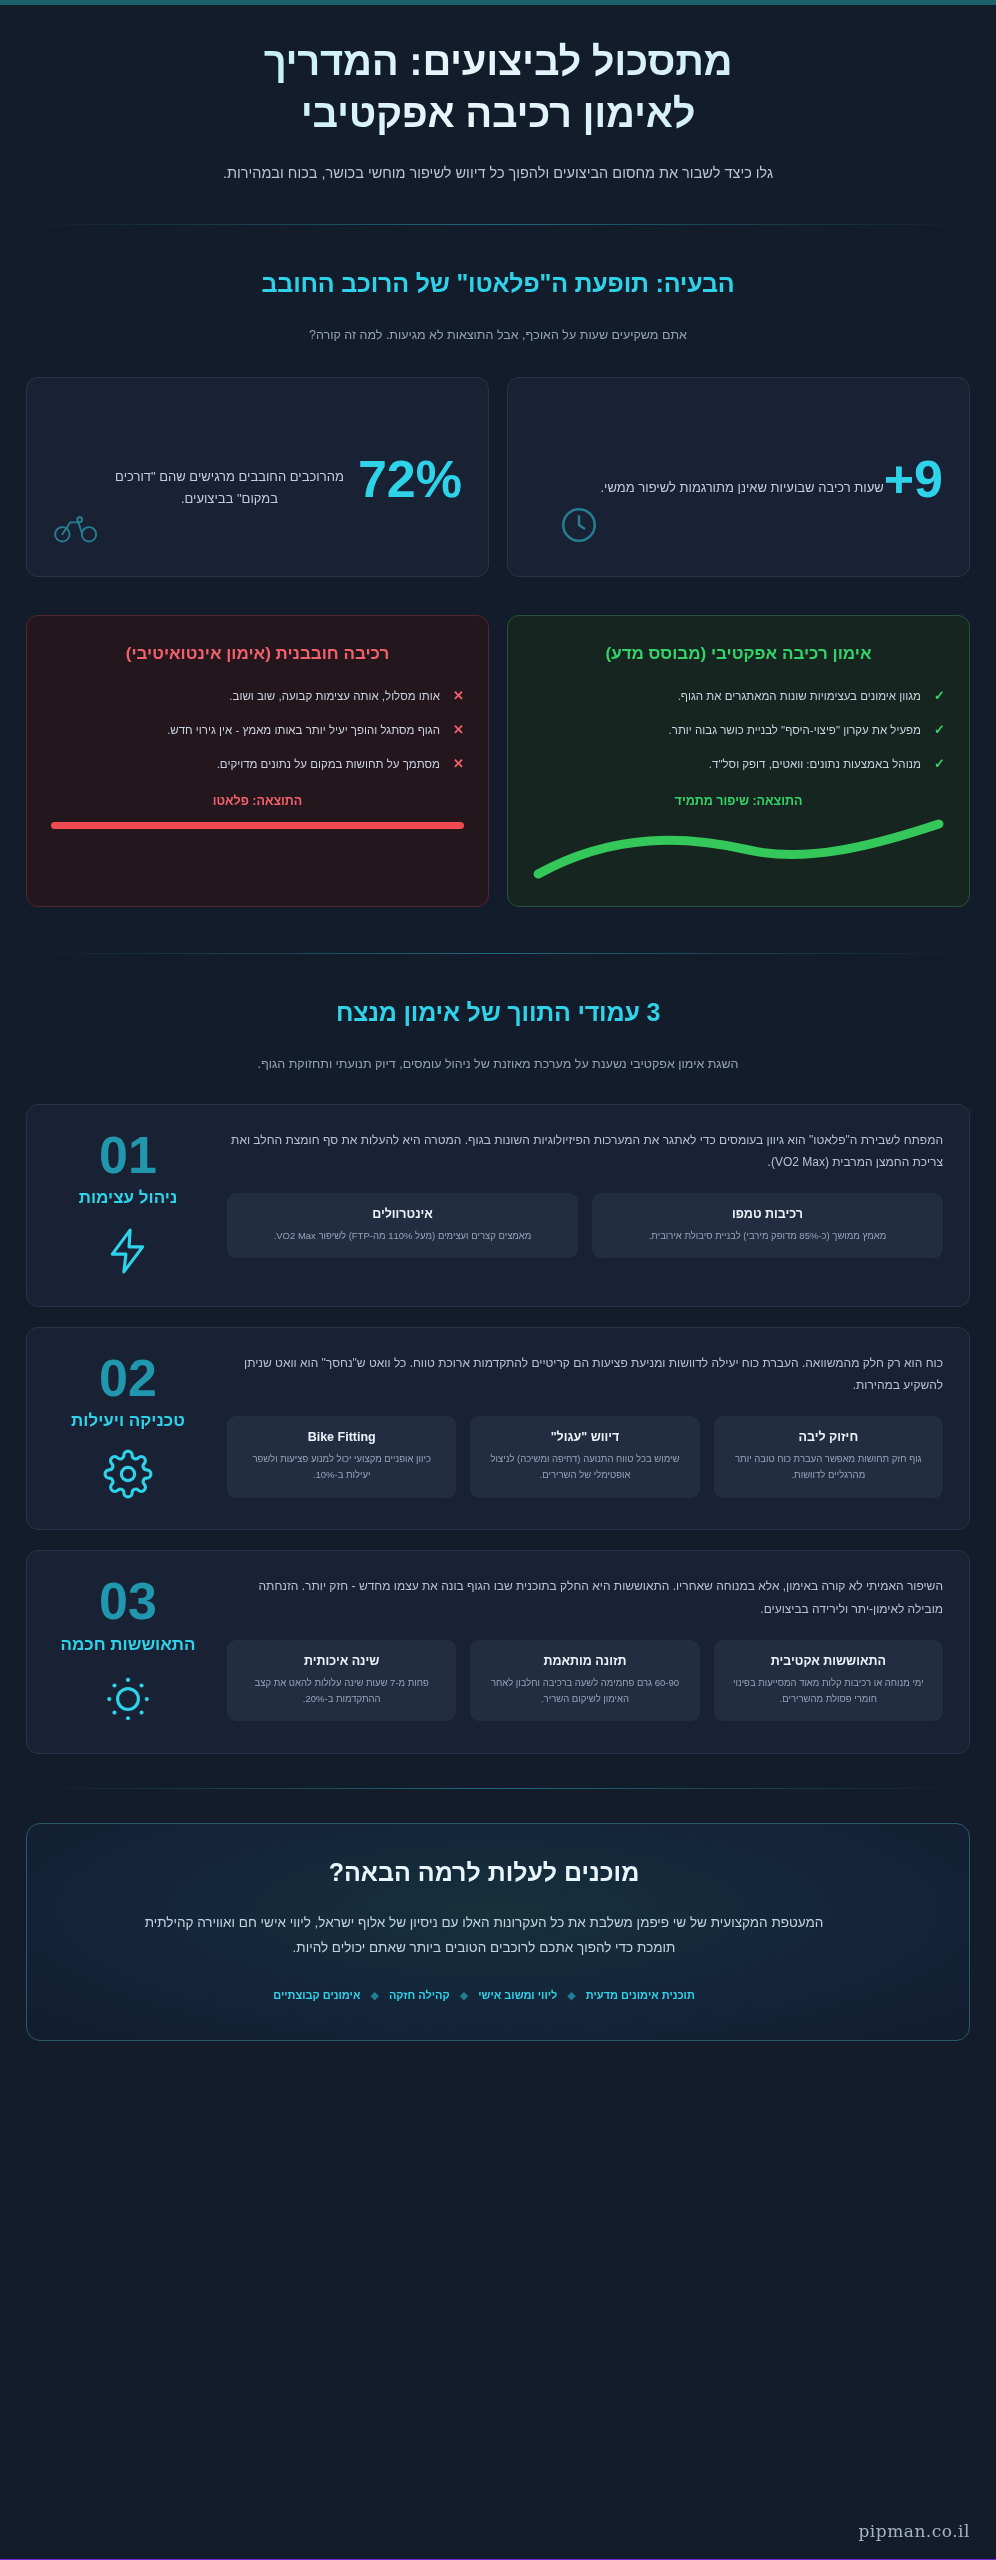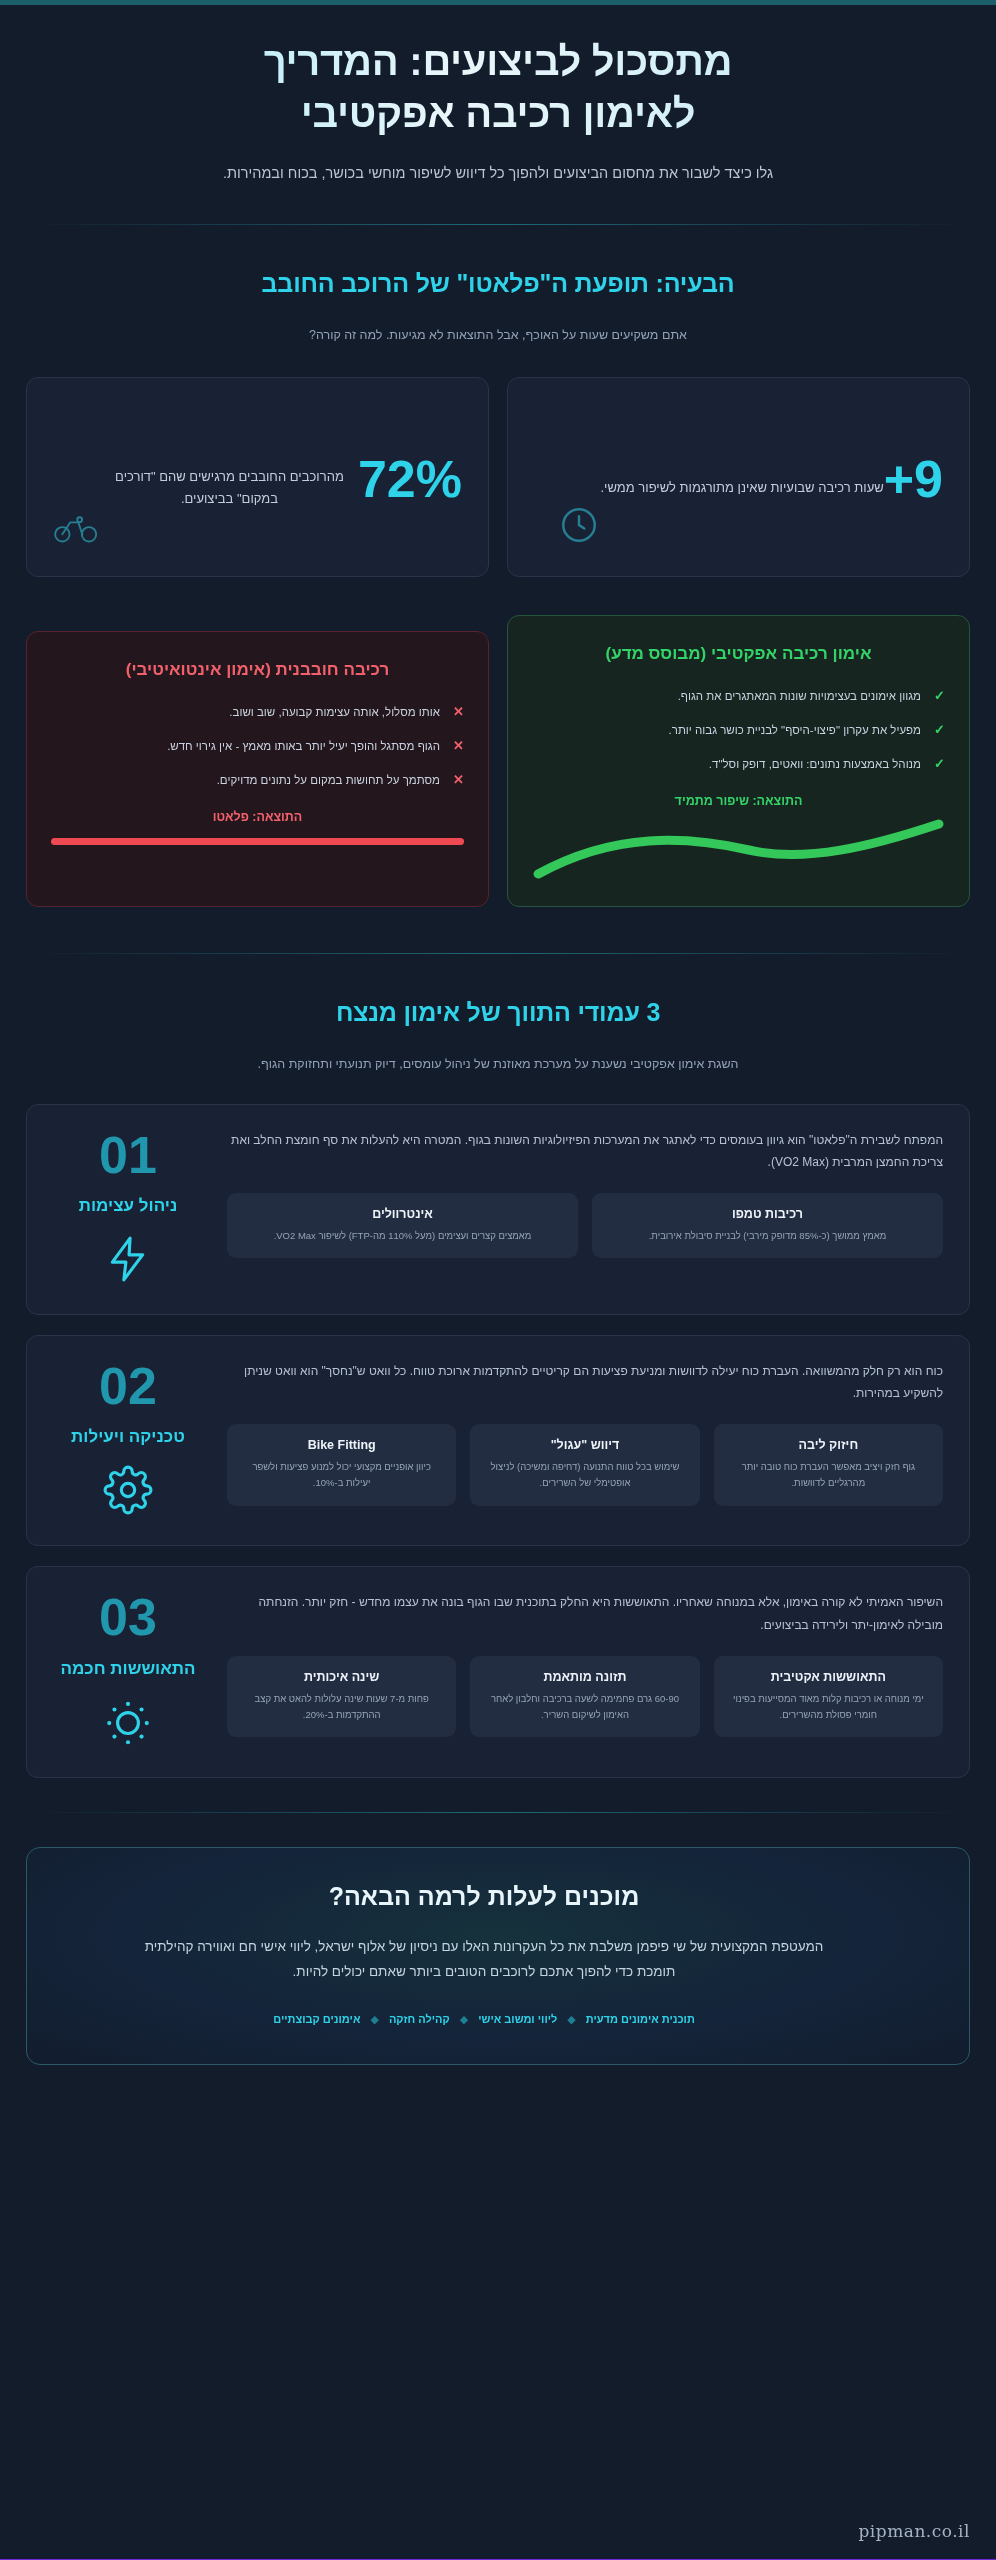--- a/index.html
+++ b/index.html
@@ -123,21 +123,20 @@
     display: flex;
     flex-direction: column;
   }
   .compare-card.good {
     background: #16251f;
     border: 1px solid #27543c;
   }
   .compare-card.bad {
     background: #24161d;
     border: 1px solid #56242e;
-    margin-top: 16px;
   }
   .compare-title {
     text-align: center;
     font-size: 17px;
     font-weight: bold;
     line-height: 1.4;
     margin-bottom: 20px;
   }
   .good .compare-title { color: #34d369; }
   .bad  .compare-title { color: #f2606c; }
@@ -225,21 +224,21 @@
     font-size: 52px;
     font-weight: bold;
     color: #2197ad;
     line-height: 0.95;
     direction: ltr;
   }
   .pillar-name {
     font-size: 17px;
     font-weight: bold;
     color: #2ed3e9;
-    margin-top: 16px;
+    margin-top: 8px;
   }
   .pillar-icon { margin-top: 18px; }
 
   
   .cta {
     margin: 34px 26px 0 26px;
     border: 1px solid #2a5a68;
     border-radius: 14px;
     background: radial-gradient(ellipse at 50% 40%, #16313c 0%, #14243a 55%, #121d2e 100%);
     padding: 34px 60px 38px 32px;
@@ -413,21 +412,21 @@
         </div>
       </div>
     </div>
 
     <div class="pillar">
       <div class="pillar-left">
         <p class="pillar-desc">כוח הוא רק חלק מהמשוואה. העברת כוח יעילה לדוושות ומניעת פציעות הם קריטיים להתקדמות ארוכת טווח. כל וואט ש"נחסך" הוא וואט שניתן להשקיע במהירות.</p>
         <div class="sub-grid">
           <div class="sub-card">
             <div class="sub-title">חיזוק ליבה</div>
-            <div class="sub-text">גוף חזק ויציב מאפשר העברת כוח טובה יותר מהרגליים לדוושות.</div>
+            <div class="sub-text">גוף חזק תחושות מאפשר העברת כוח טובה יותר מהרגליים לדוושות.</div>
           </div>
           <div class="sub-card">
             <div class="sub-title">דיווש "עגול"</div>
             <div class="sub-text">שימוש בכל טווח התנועה (דחיפה ומשיכה) לניצול אופטימלי של השרירים.</div>
           </div>
           <div class="sub-card">
             <div class="sub-title">Bike Fitting</div>
             <div class="sub-text">כיוון אופניים מקצועי יכול למנוע פציעות ולשפר יעילות ב-10%.</div>
           </div>
         </div>

